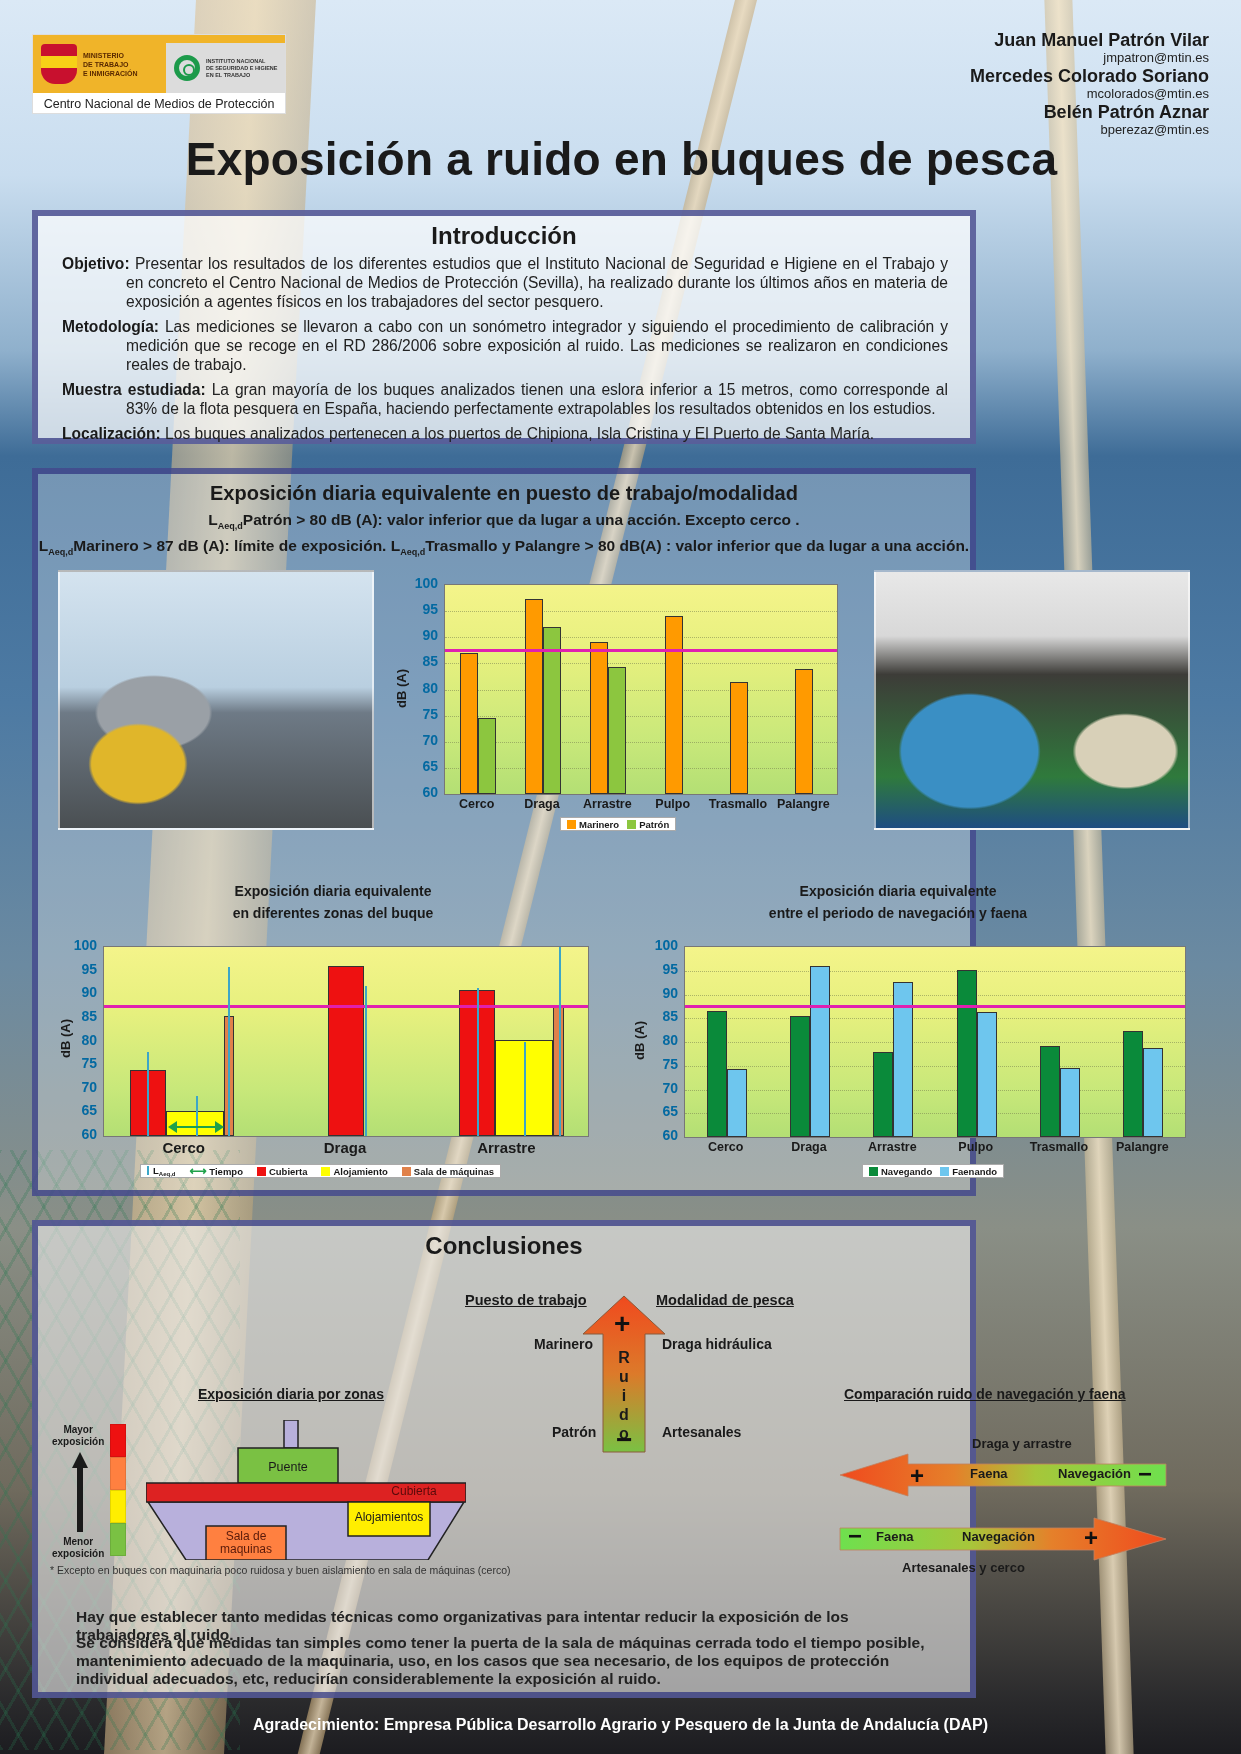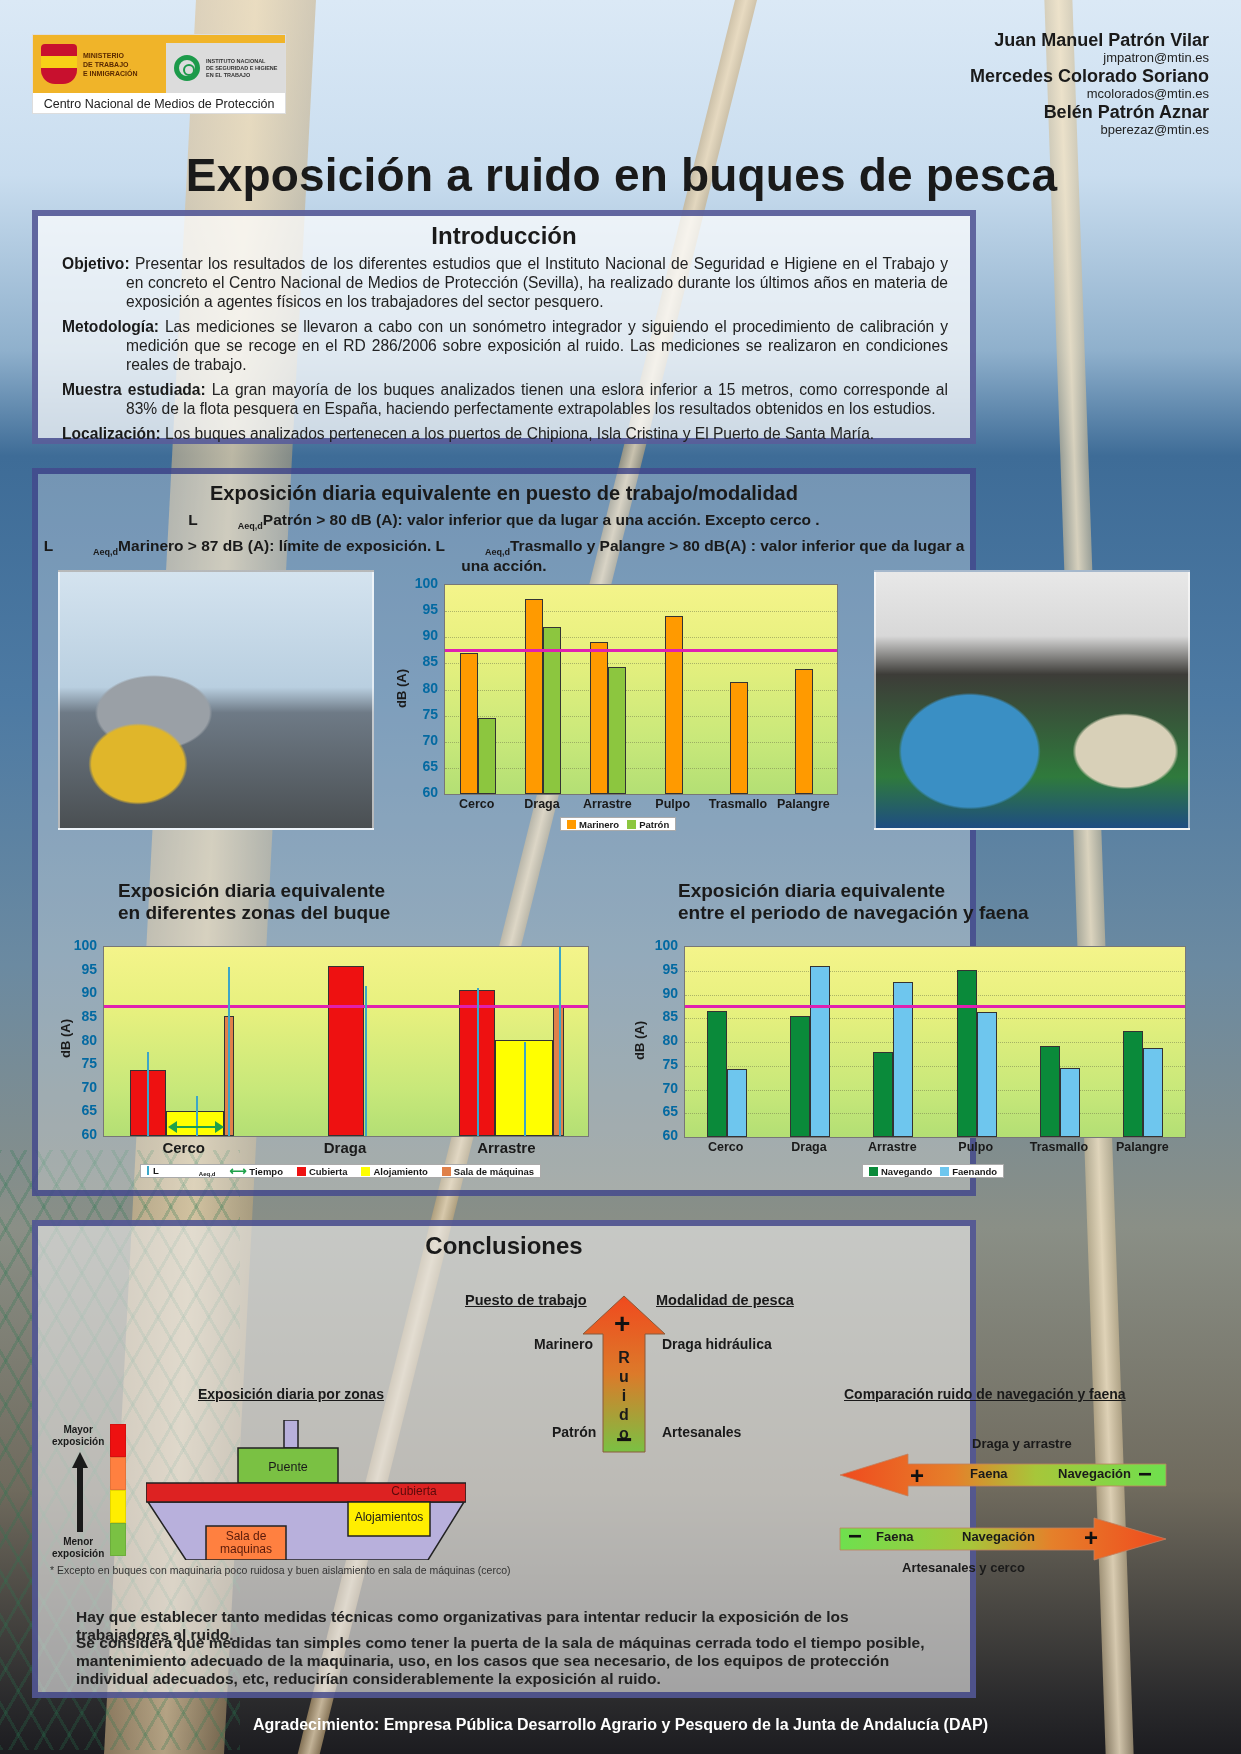--- a/index.html
+++ b/index.html
@@ -34,21 +34,20 @@
   .logo-bottom { height: 22px; font-size: 12.5px; color: #222; text-align: center; line-height: 22px; }
 
   .authors { position: absolute; right: 32px; top: 30px; text-align: right; }
   .author-name { font-size: 18px; font-weight: bold; color: #1a1a1a; line-height: 20px; }
   .author-email { font-size: 13px; color: #222; line-height: 16px; }
 
   .main-title {
     position: absolute; left: 0; width: 1241px; top: 132px; text-align: center;
     font-size: 46px; font-weight: bold; color: #1a1a1a; letter-spacing: 0.2px;
     padding-left: 0px;
-    margin-top: 16px;
   }
   .main-title span { position: relative; left: 1px; }
 
   
   .panel {
     position: absolute; left: 32px; width: 944px;
     border: 6px solid rgba(50,55,130,0.75);
     background: rgba(255,255,255,0.72);
   }
   .panel-intro { top: 210px; height: 234px; }
@@ -59,21 +58,21 @@
 
   
   .intro-title { margin-top: 6px; }
   .intro-list { margin: 4px 22px 0 24px; font-size: 15.6px; line-height: 19px; color: #222; }
   .intro-item { padding-left: 64px; text-indent: -64px; margin-bottom: 6px; text-align: justify; }
   .intro-item b { color: #1a1a1a; }
 
   
   .expo-title { margin-top: 8px; font-size: 20px; }
   .expo-note { text-align: center; font-size: 15.5px; font-weight: bold; margin-top: 6px; color: #1a1a1a; }
-  .sub { font-size: 9px; vertical-align: -4px; margin-left: 40px; }
+  .sub { font-size: 9px; vertical-align: -4px; }
 
   .photo {
     position: absolute; border: 2px solid rgba(255,255,255,0.6);
   }
   .photo-1 { left: 20px; top: 96px; width: 316px; height: 260px;
     background:
       linear-gradient(160deg, rgba(255,255,255,0) 40%, rgba(0,0,0,0) 40%),
       radial-gradient(ellipse at 25% 75%, #e0b62a 0 14%, transparent 15%),
       radial-gradient(ellipse at 30% 55%, #9aa0a6 0 18%, transparent 19%),
       linear-gradient(180deg, #d4e3ef 0%, #b9cfe0 45%, #6e7a86 55%, #4a4f52 100%);
@@ -93,21 +92,21 @@
     border: 1px solid #777;
   }
   .gridline { position: absolute; left: 0; right: 0; border-top: 1px dotted rgba(120,130,80,0.55); }
   .refline { position: absolute; left: 0; right: 0; height: 3px; background: #e020b0; }
   .ytick { position: absolute; font-size: 14px; font-weight: bold; text-align: right; width: 30px; color: #0369a1; }
   .ylabel { position: absolute; font-size: 13px; font-weight: bold; transform: rotate(-90deg); transform-origin: left top; white-space: nowrap; }
   .xtick { position: absolute; font-size: 12.5px; font-weight: bold; text-align: center; color: #1a1a1a; }
   .bar { position: absolute; bottom: 0; border: 1px solid #333; }
   .legend { position: absolute; background: #fff; border: 1px solid #aaa; display: flex; align-items: center; gap: 8px; font-size: 9.5px; font-weight: bold; padding: 0 6px; height: 14px; }
   .sw { display: inline-block; width: 9px; height: 9px; margin-right: 3px; vertical-align: -1px; }
-  .chart-title { position: absolute; font-size: 19px; font-weight: bold; line-height: 22px; color: #1a1a1a; }
+  .chart-title { position: absolute; font-size: 14px; font-weight: bold; text-align: center; line-height: 22px; color: #1a1a1a; }
   .errline { position: absolute; width: 2px; background: #3ca6c8; }
   .tiempo { position: absolute; height: 2px; background: #1fa14a; }
   .tiempo::before, .tiempo::after { content:""; position:absolute; top:-5px; width:0; height:0; border-top:6px solid transparent; border-bottom:6px solid transparent; }
   .tiempo::before { left:-2px; border-right:9px solid #1fa14a; }
   .tiempo::after { right:-2px; border-left:9px solid #1fa14a; }
 
   
   .concl-title { margin-top: 6px; font-size: 24px; }
   .ul-head { position: absolute; font-size: 14.5px; font-weight: bold; text-decoration: underline; color: #1a1a1a; white-space: nowrap; }
   .lbl { position: absolute; font-size: 14px; font-weight: bold; color: #1a1a1a; white-space: nowrap; }

